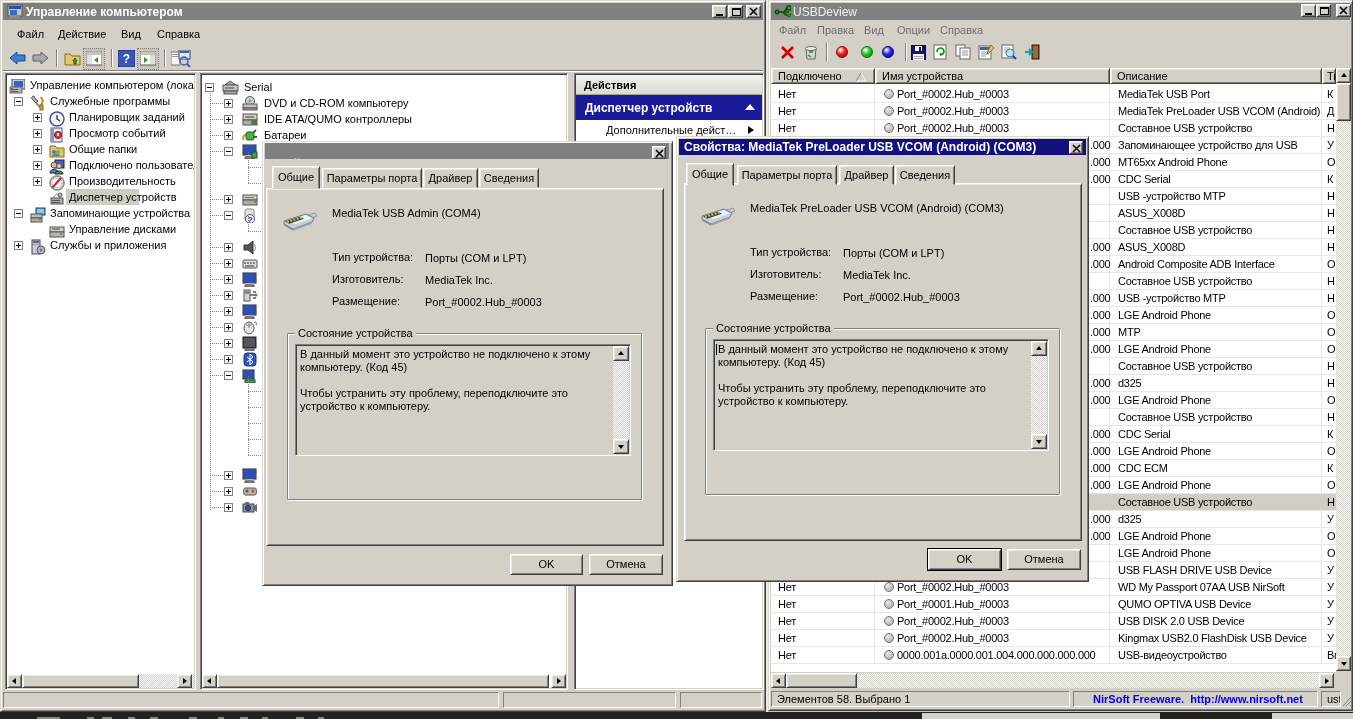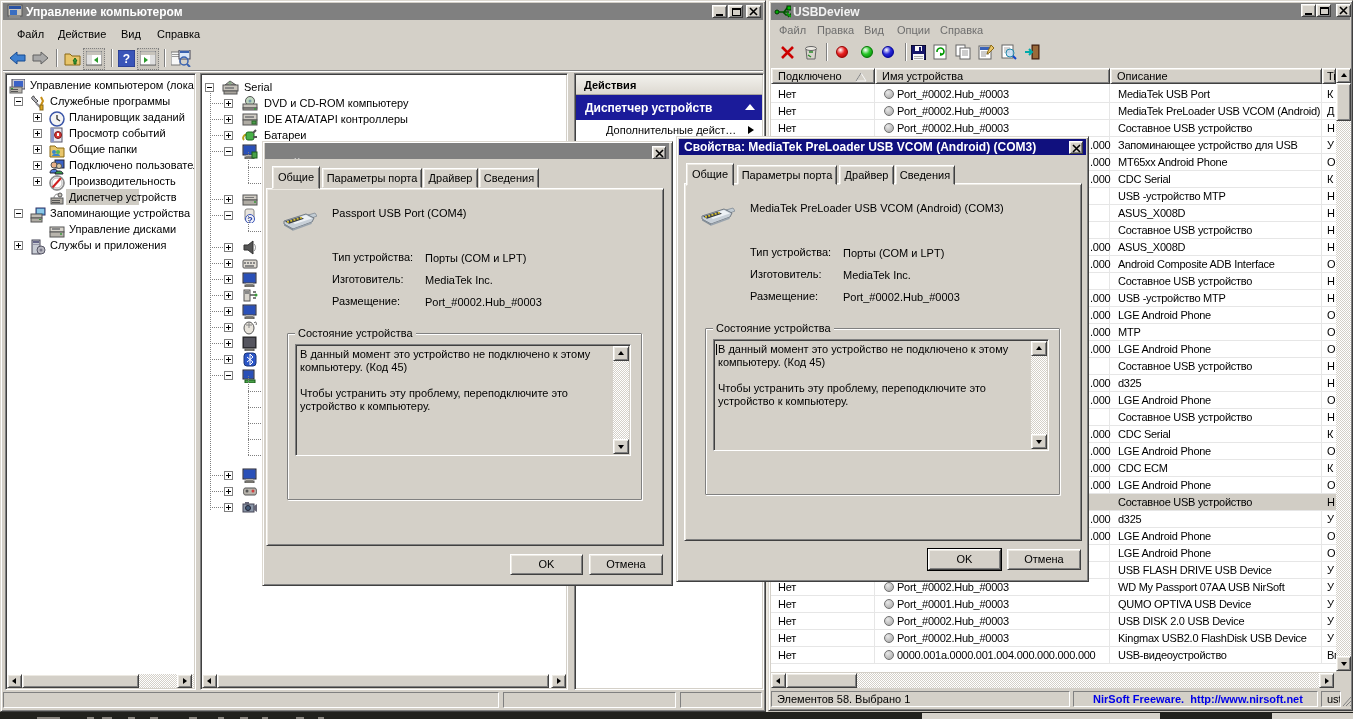--- a/index.html
+++ b/index.html
@@ -232,21 +232,21 @@
   </svg>
 <div class="row" style="left:264px;top:95px;width:300px">DVD и CD-ROM компьютеру</div>
 <div class="doth" style="left:210px;top:119px;width:13px"></div>
 <div class="pm p" style="left:224px;top:115px"></div>
 <svg class="ic" style="left:242px;top:112px" width="16" height="15">
     <rect x="1" y="2" width="14" height="6" fill="#d0ccc4" stroke="#555"></rect>
     <rect x="1" y="8" width="14" height="5" fill="#b0aca4" stroke="#555"></rect>
     <rect x="10" y="9" width="4" height="3" fill="#4a9a4a" stroke="#2a6a2a"></rect>
     <rect x="3" y="4" width="9" height="2" fill="#888"></rect>
   </svg>
-<div class="row" style="left:264px;top:111px;width:300px">IDE ATA/ATAPI контроллеры</div>
+<div class="row" style="left:264px;top:111px;width:300px">IDE ATA/QUMO контроллеры</div>
 <div class="doth" style="left:210px;top:135px;width:13px"></div>
 <div class="pm p" style="left:224px;top:131px"></div>
 <svg class="ic" style="left:242px;top:128px" width="16" height="15">
     <path d="M2 12 C0 10 2 6 5 7" stroke="#b8a018" stroke-width="2" fill="none"></path>
     <rect x="4" y="4" width="8" height="8" rx="2" fill="#48b048" stroke="#1a6a1a"></rect>
     <path d="M11 5 L14 2 M11 9 L15 9" stroke="#555" stroke-width="2"></path>
   </svg>
 <div class="row" style="left:264px;top:127px;width:300px">Батареи</div>
 <div class="doth" style="left:210px;top:151px;width:13px"></div>
 <div class="pm" style="left:224px;top:147px"></div>
@@ -396,21 +396,21 @@
 
 <div class="win" style="left:768px;top:0;width:585px;height:711px"></div>
 <div class="tbar inact" style="left:771px;top:3px;width:579px;height:17px"></div>
 <svg class="ic" style="left:774px;top:4px" width="17" height="15">
     <circle cx="3" cy="8" r="2" fill="#0a0" stroke="#030"></circle>
     <path d="M5 8 L15 8 M10 8 L13 4 L15 4 M9 8 L12 11 L14 11" stroke="#050" stroke-width="1.6" fill="none"></path>
     <rect x="13" y="2" width="4" height="4" fill="#0b0" stroke="#030"></rect>
     <path d="M14 13 L18 9" stroke="#050" stroke-width="1.6"></path>
     <path d="M13 9 L17 13" stroke="#0a0" stroke-width="1.6"></path>
   </svg>
-<span class="abs" style="left:793px;top:5px;color:#f2f2f2;font-weight:bold;font-size:12px">USBDeview</span>
+<span class="abs" style="left:793px;top:5px;color:#f2f2f2;font-weight:normal;font-size:12px">USBDeview</span>
 <div class="wbtn" style="left:1301px;top:4px">
     <div class="abs" style="left:3px;top:8px;width:7px;height:2px;background:#000"></div>
   </div>
 <div class="wbtn" style="left:1316px;top:4px">
     <div class="abs" style="left:3px;top:2px;width:9px;height:8px;border:1px solid #000;border-top:2px solid #000"></div>
   </div>
 <div class="wbtn" style="left:1336px;top:4px">
     <svg width="9" height="9" style="position:absolute;left:2px;top:1px">
       <path d="M1 1 L8 8 M8 1 L1 8" stroke="#000" stroke-width="1.6"></path>
     </svg>
@@ -704,21 +704,21 @@
     <g fill="#d8c030">
       <rect x="4" y="9" width="2" height="1.7"></rect>
       <rect x="7.2" y="8" width="2" height="1.7"></rect>
       <rect x="10.4" y="7" width="2" height="1.7"></rect>
       <rect x="13.6" y="6" width="2" height="1.7"></rect>
       <rect x="16.8" y="5" width="2" height="1.7"></rect>
     </g>
     <path d="M10 17 L29 10 L28.5 12 L10 18.8 Z" fill="#9aa4ae"></path>
     <path d="M1 12 L10 17 L10 18.8 L1 13.5 Z" fill="#848e98"></path>
   </svg>
-<span class="dlglbl" style="left:332px;top:207px">Passport USB Port (COM4)</span>
+<span class="dlglbl" style="left:332px;top:207px">MediaTek USB Admin (COM4)</span>
 <span class="dlglbl" style="left:332px;top:251px">Тип устройства:</span>
 <span class="dlglbl" style="left:425px;top:252px">Порты (COM и LPT)</span>
 <span class="dlglbl" style="left:332px;top:273px">Изготовитель:</span>
 <span class="dlglbl" style="left:425px;top:274px">MediaTek Inc.</span>
 <span class="dlglbl" style="left:332px;top:295px">Размещение:</span>
 <span class="dlglbl" style="left:425px;top:296px">Port_#0002.Hub_#0003</span>
 <div class="grp" style="left:287px;top:333px;width:355px;height:167px"></div>
 <span class="dlglbl" style="left:295px;top:327px;background:#d4d0c8;padding:0 3px">Состояние устройства</span>
 <div class="abs" style="left:295px;top:344px;width:336px;height:112px;background:#d4d0c8;border:1px solid;border-color:#808080 #fff #fff #808080;box-shadow:inset 1px 1px 0 #404040,inset -1px -1px 0 #d4d0c8"></div>
 <div class="abs" style="left:300px;top:348px;width:308px;line-height:13px">В данный момент это устройство не подключено к этому компьютеру. (Код 45)<br><br>Чтобы устранить эту проблему, переподключите это устройство к компьютеру.</div>

